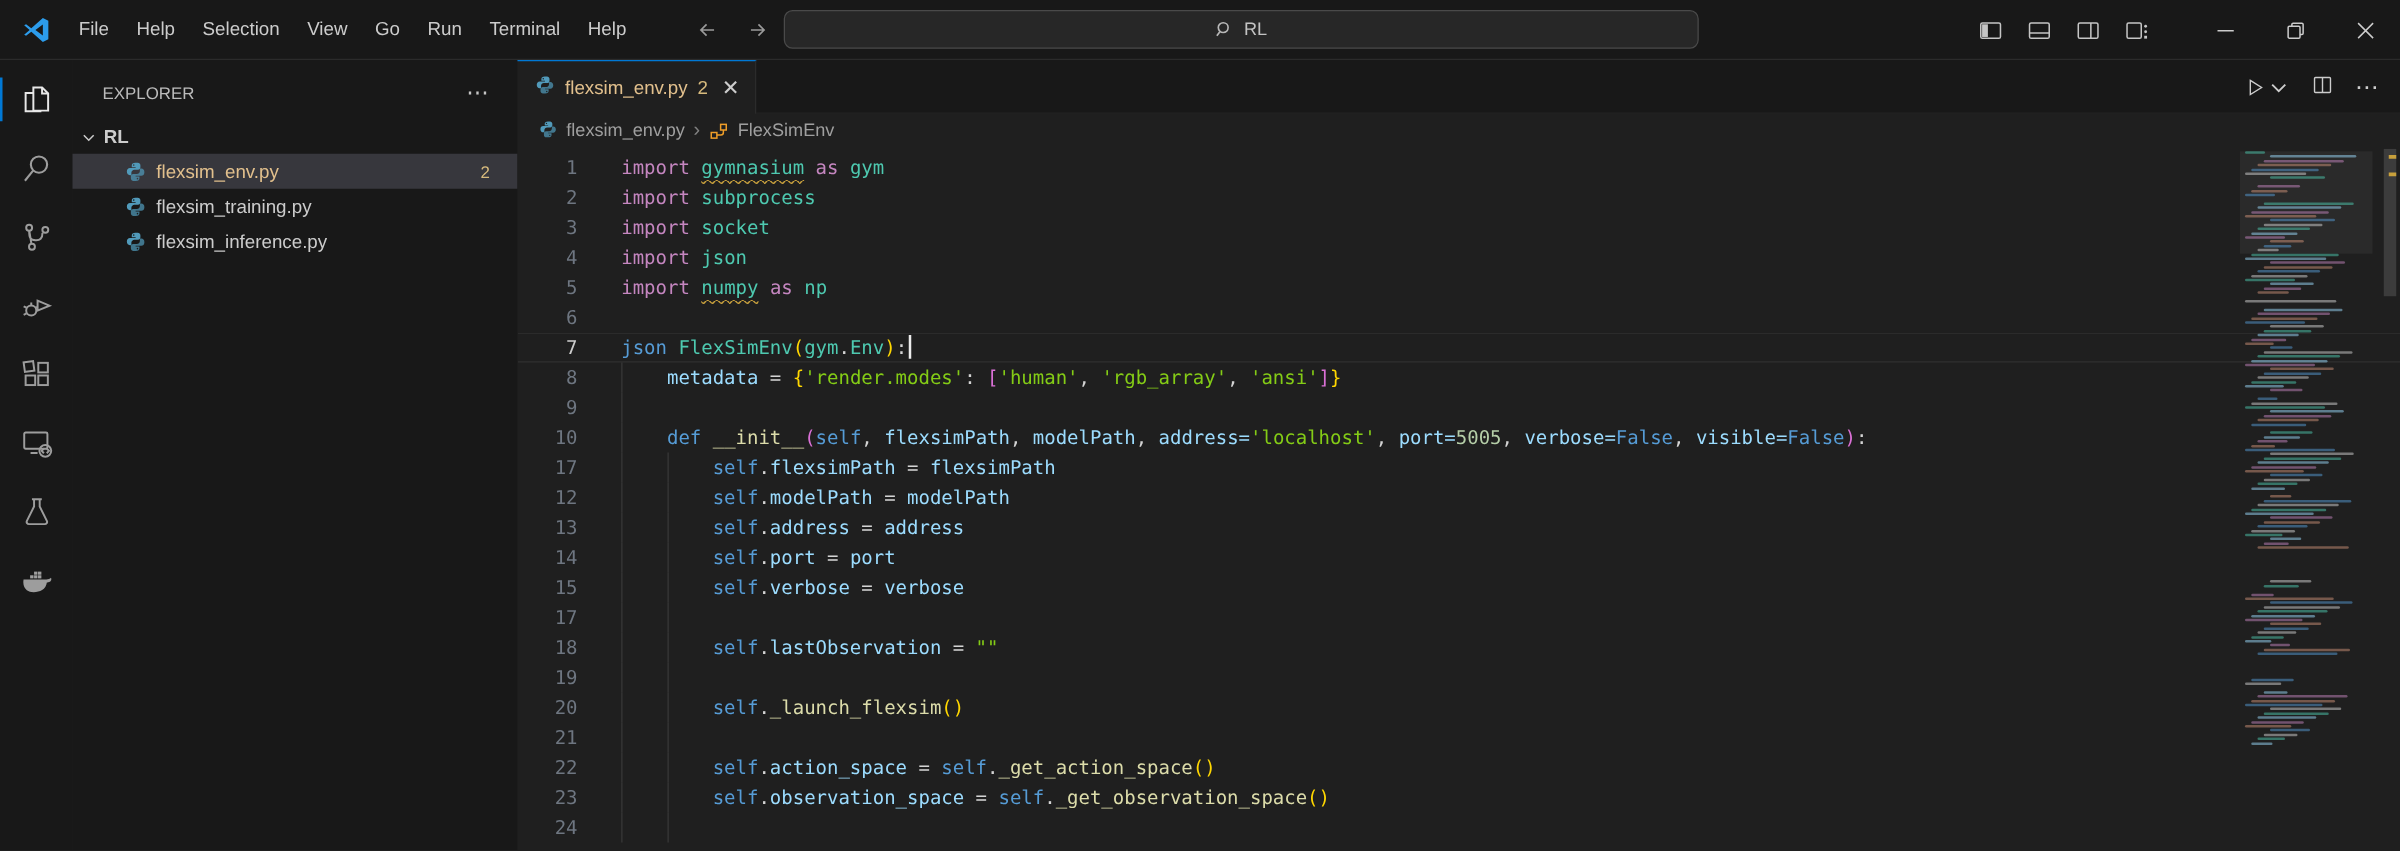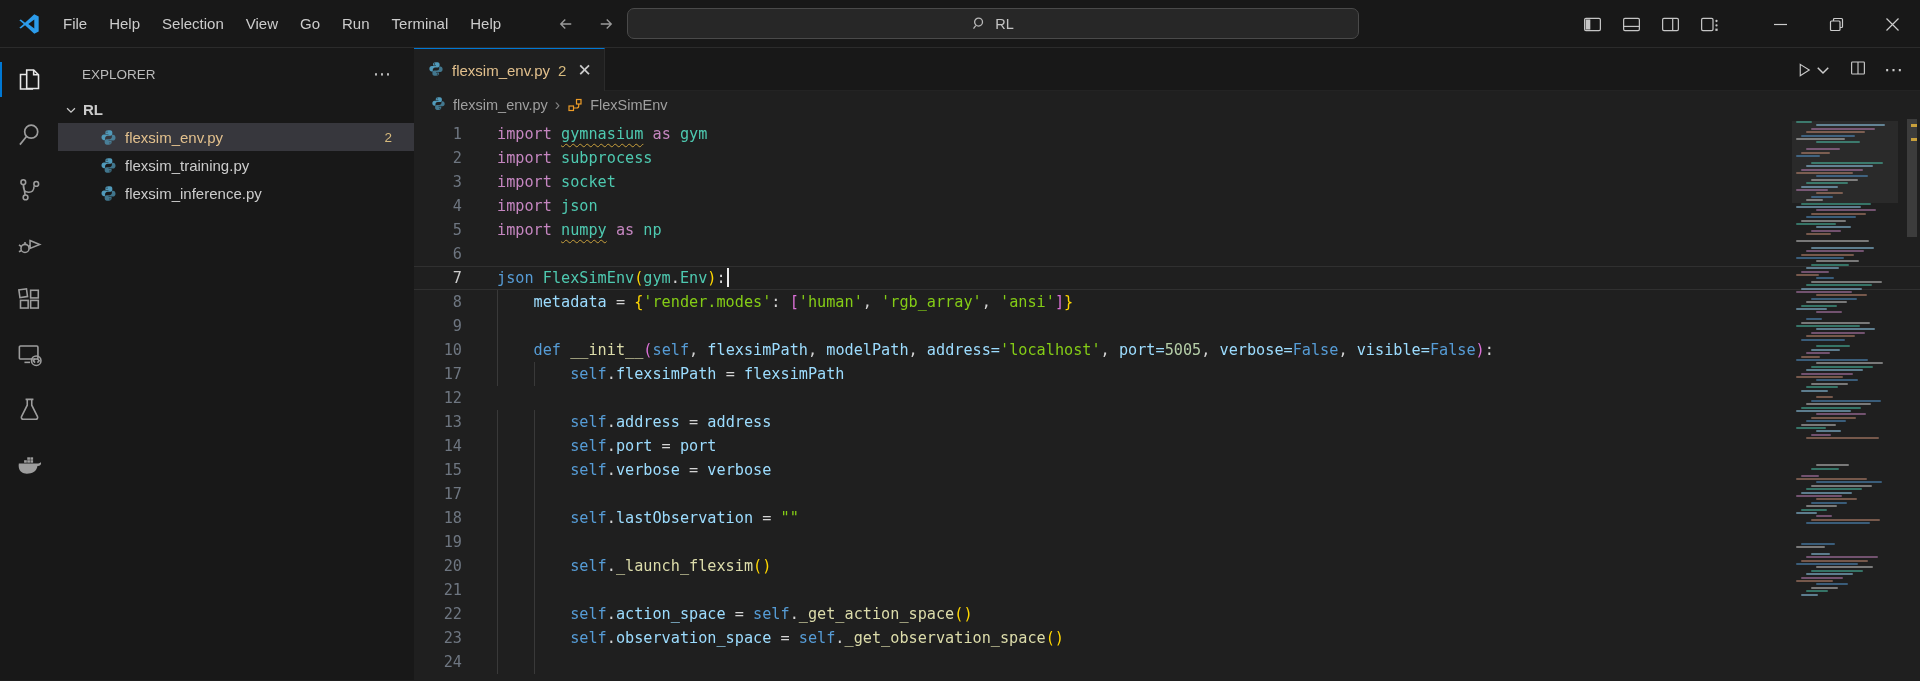--- a/index.html
+++ b/index.html
@@ -303,21 +303,21 @@
           <div class="cl"><span class="ln">2</span><span class="ct"><span class="tk-kw">import</span><span> </span><span class="tk-type">subprocess</span></span></div>
           <div class="cl"><span class="ln">3</span><span class="ct"><span class="tk-kw">import</span><span> </span><span class="tk-type">socket</span></span></div>
           <div class="cl"><span class="ln">4</span><span class="ct"><span class="tk-kw">import</span><span> </span><span class="tk-type">json</span></span></div>
           <div class="cl"><span class="ln">5</span><span class="ct"><span class="tk-kw">import</span><span> </span><span class="tk-type sq">numpy</span><span> </span><span class="tk-kw">as</span><span> </span><span class="tk-type">np</span></span></div>
           <div class="cl"><span class="ln">6</span><span class="ct"></span></div>
           <div class="cl cur"><span class="ln">7</span><span class="ct"><span class="tk-kw2">json</span><span> </span><span class="tk-type">FlexSimEnv</span><span class="tk-b1">(</span><span class="tk-type">gym</span><span>.</span><span class="tk-type">Env</span><span class="tk-b1">)</span><span>:</span><i class="caret"></i></span></div>
           <div class="cl"><span class="ln">8</span><span class="ct"><i class="guide" style="left: 0px;"></i><span>    </span><span class="tk-var">metadata</span><span> = </span><span class="tk-b1">{</span><span class="tk-str">'render.modes'</span><span>: </span><span class="tk-b2">[</span><span class="tk-str">'human'</span><span>, </span><span class="tk-str">'rgb_array'</span><span>, </span><span class="tk-str">'ansi'</span><span class="tk-b2">]</span><span class="tk-b1">}</span></span></div>
           <div class="cl"><span class="ln">9</span><span class="ct"><i class="guide" style="left: 0px;"></i></span></div>
           <div class="cl"><span class="ln">10</span><span class="ct"><i class="guide" style="left: 0px;"></i><span>    </span><span class="tk-kw2">def</span><span> </span><span class="tk-fn">__init__</span><span class="tk-b2">(</span><span class="tk-kw2">self</span><span>, </span><span class="tk-var">flexsimPath</span><span>, </span><span class="tk-var">modelPath</span><span>, </span><span class="tk-var">address</span><span class="tk-var">=</span><span class="tk-str">'localhost'</span><span>, </span><span class="tk-var">port</span><span class="tk-var">=</span><span class="tk-num">5005</span><span>, </span><span class="tk-var">verbose</span><span class="tk-var">=</span><span class="tk-kw2">False</span><span>, </span><span class="tk-var">visible</span><span class="tk-var">=</span><span class="tk-kw2">False</span><span class="tk-b2">)</span><span>:</span></span></div>
           <div class="cl"><span class="ln">17</span><span class="ct"><i class="guide" style="left: 0px;"></i><i class="guide" style="left: 36.6px;"></i><span>        </span><span class="tk-kw2">self</span><span>.</span><span class="tk-var">flexsimPath</span><span> = </span><span class="tk-var">flexsimPath</span></span></div>
-          <div class="cl"><span class="ln">12</span></div>
+          <div class="cl"><span class="ln">12</span><span class="ct"><i class="guide" style="left: 0px;"></i><i class="guide" style="left: 36.6px;"></i><span>        </span><span class="tk-kw2">self</span><span>.</span><span class="tk-var">modelPath</span><span> = </span><span class="tk-var">modelPath</span></span></div>
           <div class="cl"><span class="ln">13</span><span class="ct"><i class="guide" style="left: 0px;"></i><i class="guide" style="left: 36.6px;"></i><span>        </span><span class="tk-kw2">self</span><span>.</span><span class="tk-var">address</span><span> = </span><span class="tk-var">address</span></span></div>
           <div class="cl"><span class="ln">14</span><span class="ct"><i class="guide" style="left: 0px;"></i><i class="guide" style="left: 36.6px;"></i><span>        </span><span class="tk-kw2">self</span><span>.</span><span class="tk-var">port</span><span> = </span><span class="tk-var">port</span></span></div>
           <div class="cl"><span class="ln">15</span><span class="ct"><i class="guide" style="left: 0px;"></i><i class="guide" style="left: 36.6px;"></i><span>        </span><span class="tk-kw2">self</span><span>.</span><span class="tk-var">verbose</span><span> = </span><span class="tk-var">verbose</span></span></div>
           <div class="cl"><span class="ln">17</span><span class="ct"><i class="guide" style="left: 0px;"></i><i class="guide" style="left: 36.6px;"></i></span></div>
           <div class="cl"><span class="ln">18</span><span class="ct"><i class="guide" style="left: 0px;"></i><i class="guide" style="left: 36.6px;"></i><span>        </span><span class="tk-kw2">self</span><span>.</span><span class="tk-var">lastObservation</span><span> = </span><span class="tk-str">""</span></span></div>
           <div class="cl"><span class="ln">19</span><span class="ct"><i class="guide" style="left: 0px;"></i><i class="guide" style="left: 36.6px;"></i></span></div>
           <div class="cl"><span class="ln">20</span><span class="ct"><i class="guide" style="left: 0px;"></i><i class="guide" style="left: 36.6px;"></i><span>        </span><span class="tk-kw2">self</span><span>.</span><span class="tk-fn">_launch_flexsim</span><span class="tk-b1">(</span><span class="tk-b1">)</span></span></div>
           <div class="cl"><span class="ln">21</span><span class="ct"><i class="guide" style="left: 0px;"></i><i class="guide" style="left: 36.6px;"></i></span></div>
           <div class="cl"><span class="ln">22</span><span class="ct"><i class="guide" style="left: 0px;"></i><i class="guide" style="left: 36.6px;"></i><span>        </span><span class="tk-kw2">self</span><span>.</span><span class="tk-var">action_space</span><span> = </span><span class="tk-kw2">self</span><span>.</span><span class="tk-fn">_get_action_space</span><span class="tk-b1">(</span><span class="tk-b1">)</span></span></div>
           <div class="cl"><span class="ln">23</span><span class="ct"><i class="guide" style="left: 0px;"></i><i class="guide" style="left: 36.6px;"></i><span>        </span><span class="tk-kw2">self</span><span>.</span><span class="tk-var">observation_space</span><span> = </span><span class="tk-kw2">self</span><span>.</span><span class="tk-fn">_get_observation_space</span><span class="tk-b1">(</span><span class="tk-b1">)</span></span></div>

